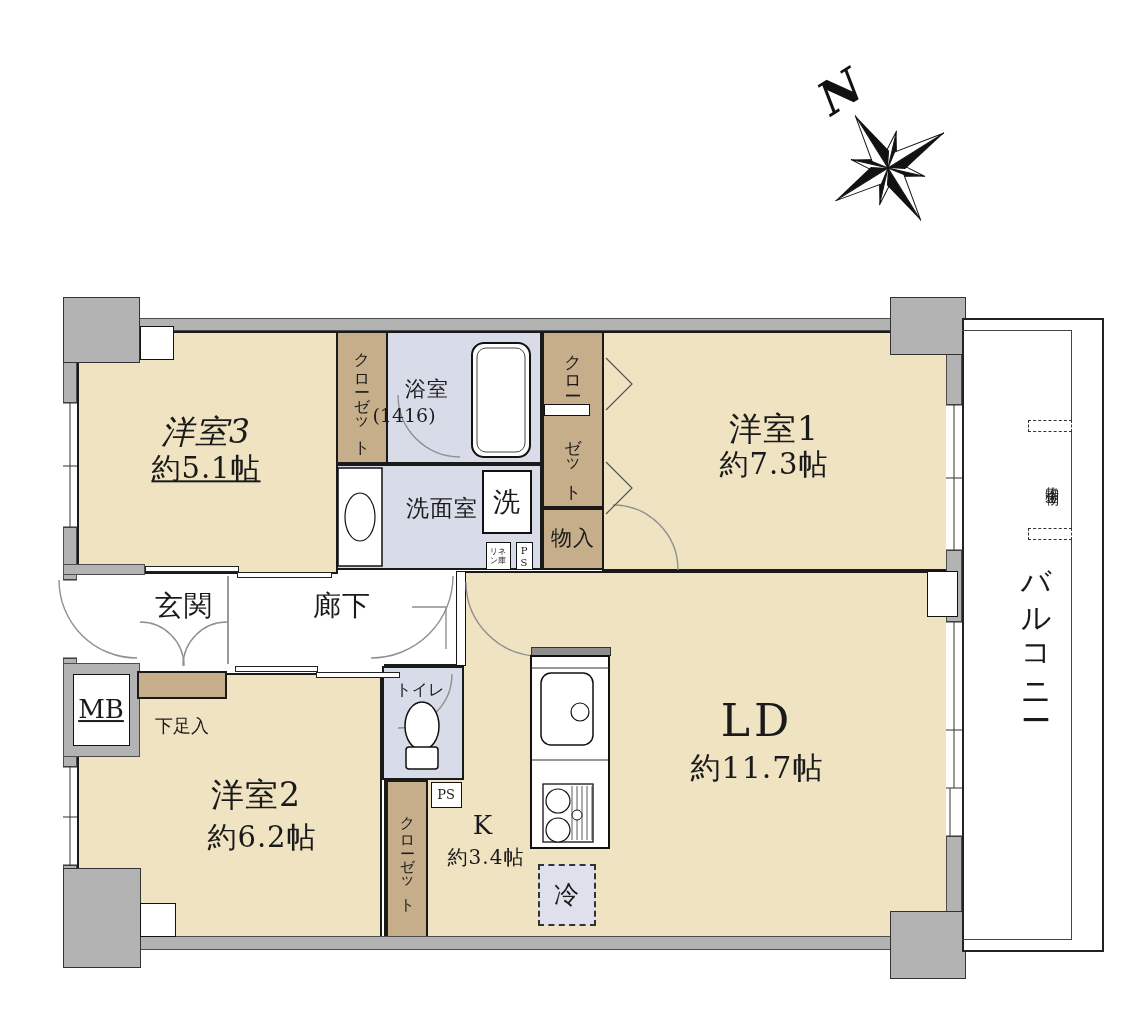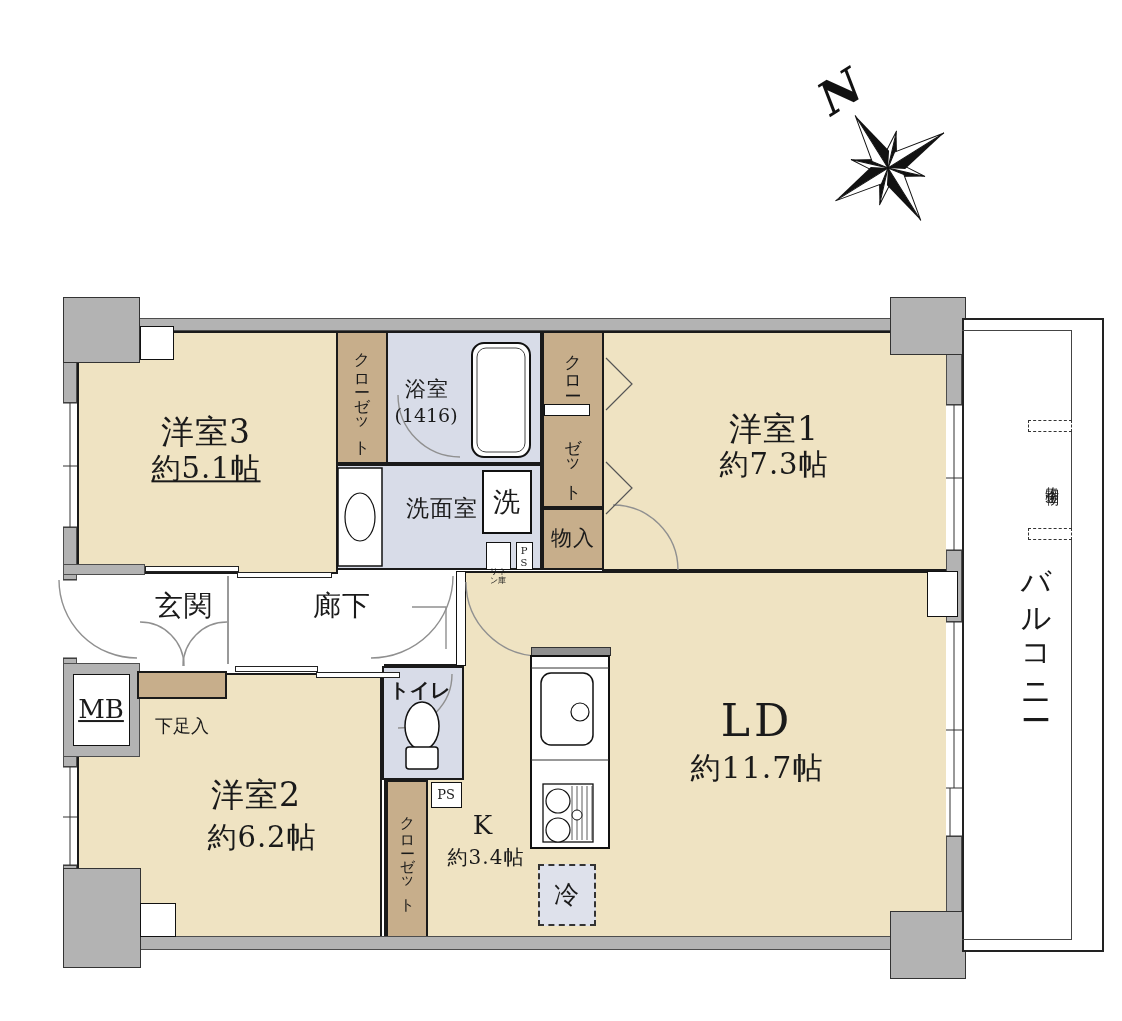--- a/index.html
+++ b/index.html
@@ -184,56 +184,56 @@
           </g>
         <g transform="rotate(270)">
             <path d="M0,-62 L10,-14 L0,0 Z" fill="#111"></path>
             <path d="M0,-62 L-10,-14 L0,0 Z" fill="#fff" stroke="#111" stroke-width="1"></path>
           </g>
       </g>
       <text x="0" y="-74" text-anchor="middle" font-size="46" font-style="italic" font-weight="bold" font-family="DejaVu Serif, Liberation Serif, serif" fill="#111">N</text>
     </g>
   </svg>
 
-  <div class="lbl" style="left:206px;top:432px;font-size:33px;">洋室3</div>
+  <div class="lbl" style="left:206px;top:432px;font-size:33px;font-style:italic;">洋室3</div>
   <div class="lbl" style="left:206px;top:469px;font-size:29px;text-decoration:underline;">約5.1帖</div>
 
   <div class="lbl" style="left:774px;top:429px;font-size:33px;">洋室1</div>
   <div class="lbl" style="left:774px;top:465px;font-size:29px;">約7.3帖</div>
 
   <div class="lbl" style="left:256px;top:795px;font-size:33px;">洋室2</div>
   <div class="lbl" style="left:262px;top:838px;font-size:29px;">約6.2帖</div>
 
   <div class="lbl" style="left:757px;top:721px;font-size:44px;letter-spacing:4px;">LD</div>
   <div class="lbl" style="left:757px;top:768px;font-size:30px;">約11.7帖</div>
 
   <div class="lbl" style="left:483px;top:826px;font-size:26px;">K</div>
   <div class="lbl" style="left:486px;top:857px;font-size:20px;">約3.4帖</div>
 
   <div class="lbl" style="left:427px;top:389px;font-size:21px;">浴室</div>
-  <div class="lbl" style="left:426px;top:416px;font-size:19px;letter-spacing:0;">(1416)</div>
+  <div class="lbl" style="left:404px;top:416px;font-size:19px;letter-spacing:0;">(1416)</div>
 
   <div class="lbl" style="left:442px;top:508px;font-size:23px;">洗面室</div>
   <div class="lbl" style="left:507px;top:502px;font-size:27px;">洗</div>
-  <div class="lbl pre" style="left:498px;top:556px;font-size:8px;letter-spacing:0;margin-top:20px;">リネ
+  <div class="lbl pre" style="left:498px;top:556px;font-size:8px;letter-spacing:0;">リネ
 ン庫</div>
   <div class="lbl pre" style="left:524px;top:556px;font-size:10px;letter-spacing:0;">P
 S</div>
 
   <div class="vlbl" style="left:362px;top:396px;font-size:16px;">クローゼット</div>
   <div class="vlbl" style="left:573px;top:366px;font-size:17px;">クロー</div>
   <div class="vlbl" style="left:573px;top:461px;font-size:17px;">ゼット</div>
   <div class="lbl" style="left:573px;top:538px;font-size:21px;">物入</div>
 
   <div class="lbl" style="left:184px;top:606px;font-size:28px;">玄関</div>
   <div class="lbl" style="left:342px;top:606px;font-size:28px;">廊下</div>
   <div class="lbl" style="left:101px;top:710px;font-size:26px;letter-spacing:0;text-decoration:underline;">MB</div>
   <div class="lbl" style="left:182px;top:686px;font-size:18px;letter-spacing:0;margin-top:40px;">下足入</div>
 
-  <div class="lbl" style="left:420px;top:690px;font-size:20px;letter-spacing:0;font-weight:bold;">トイレ</div>
+  <div class="lbl" style="left:420px;top:690px;font-size:16px;letter-spacing:0;">トイレ</div>
   <div class="vlbl" style="left:407px;top:857px;font-size:15px;">クローゼット</div>
   <div class="lbl" style="left:446px;top:795px;font-size:13px;letter-spacing:0;">PS</div>
   <div class="lbl" style="left:567px;top:895px;font-size:25px;">冷</div>
 
   <div class="vlbl" style="left:1036px;top:629px;font-size:30px;letter-spacing:5px;">バルコニー</div>
   <div class="vlbl" style="left:1052px;top:480px;font-size:13.5px;letter-spacing:2px;">物干金物</div>
 
 </div>
 
 </body></html>

